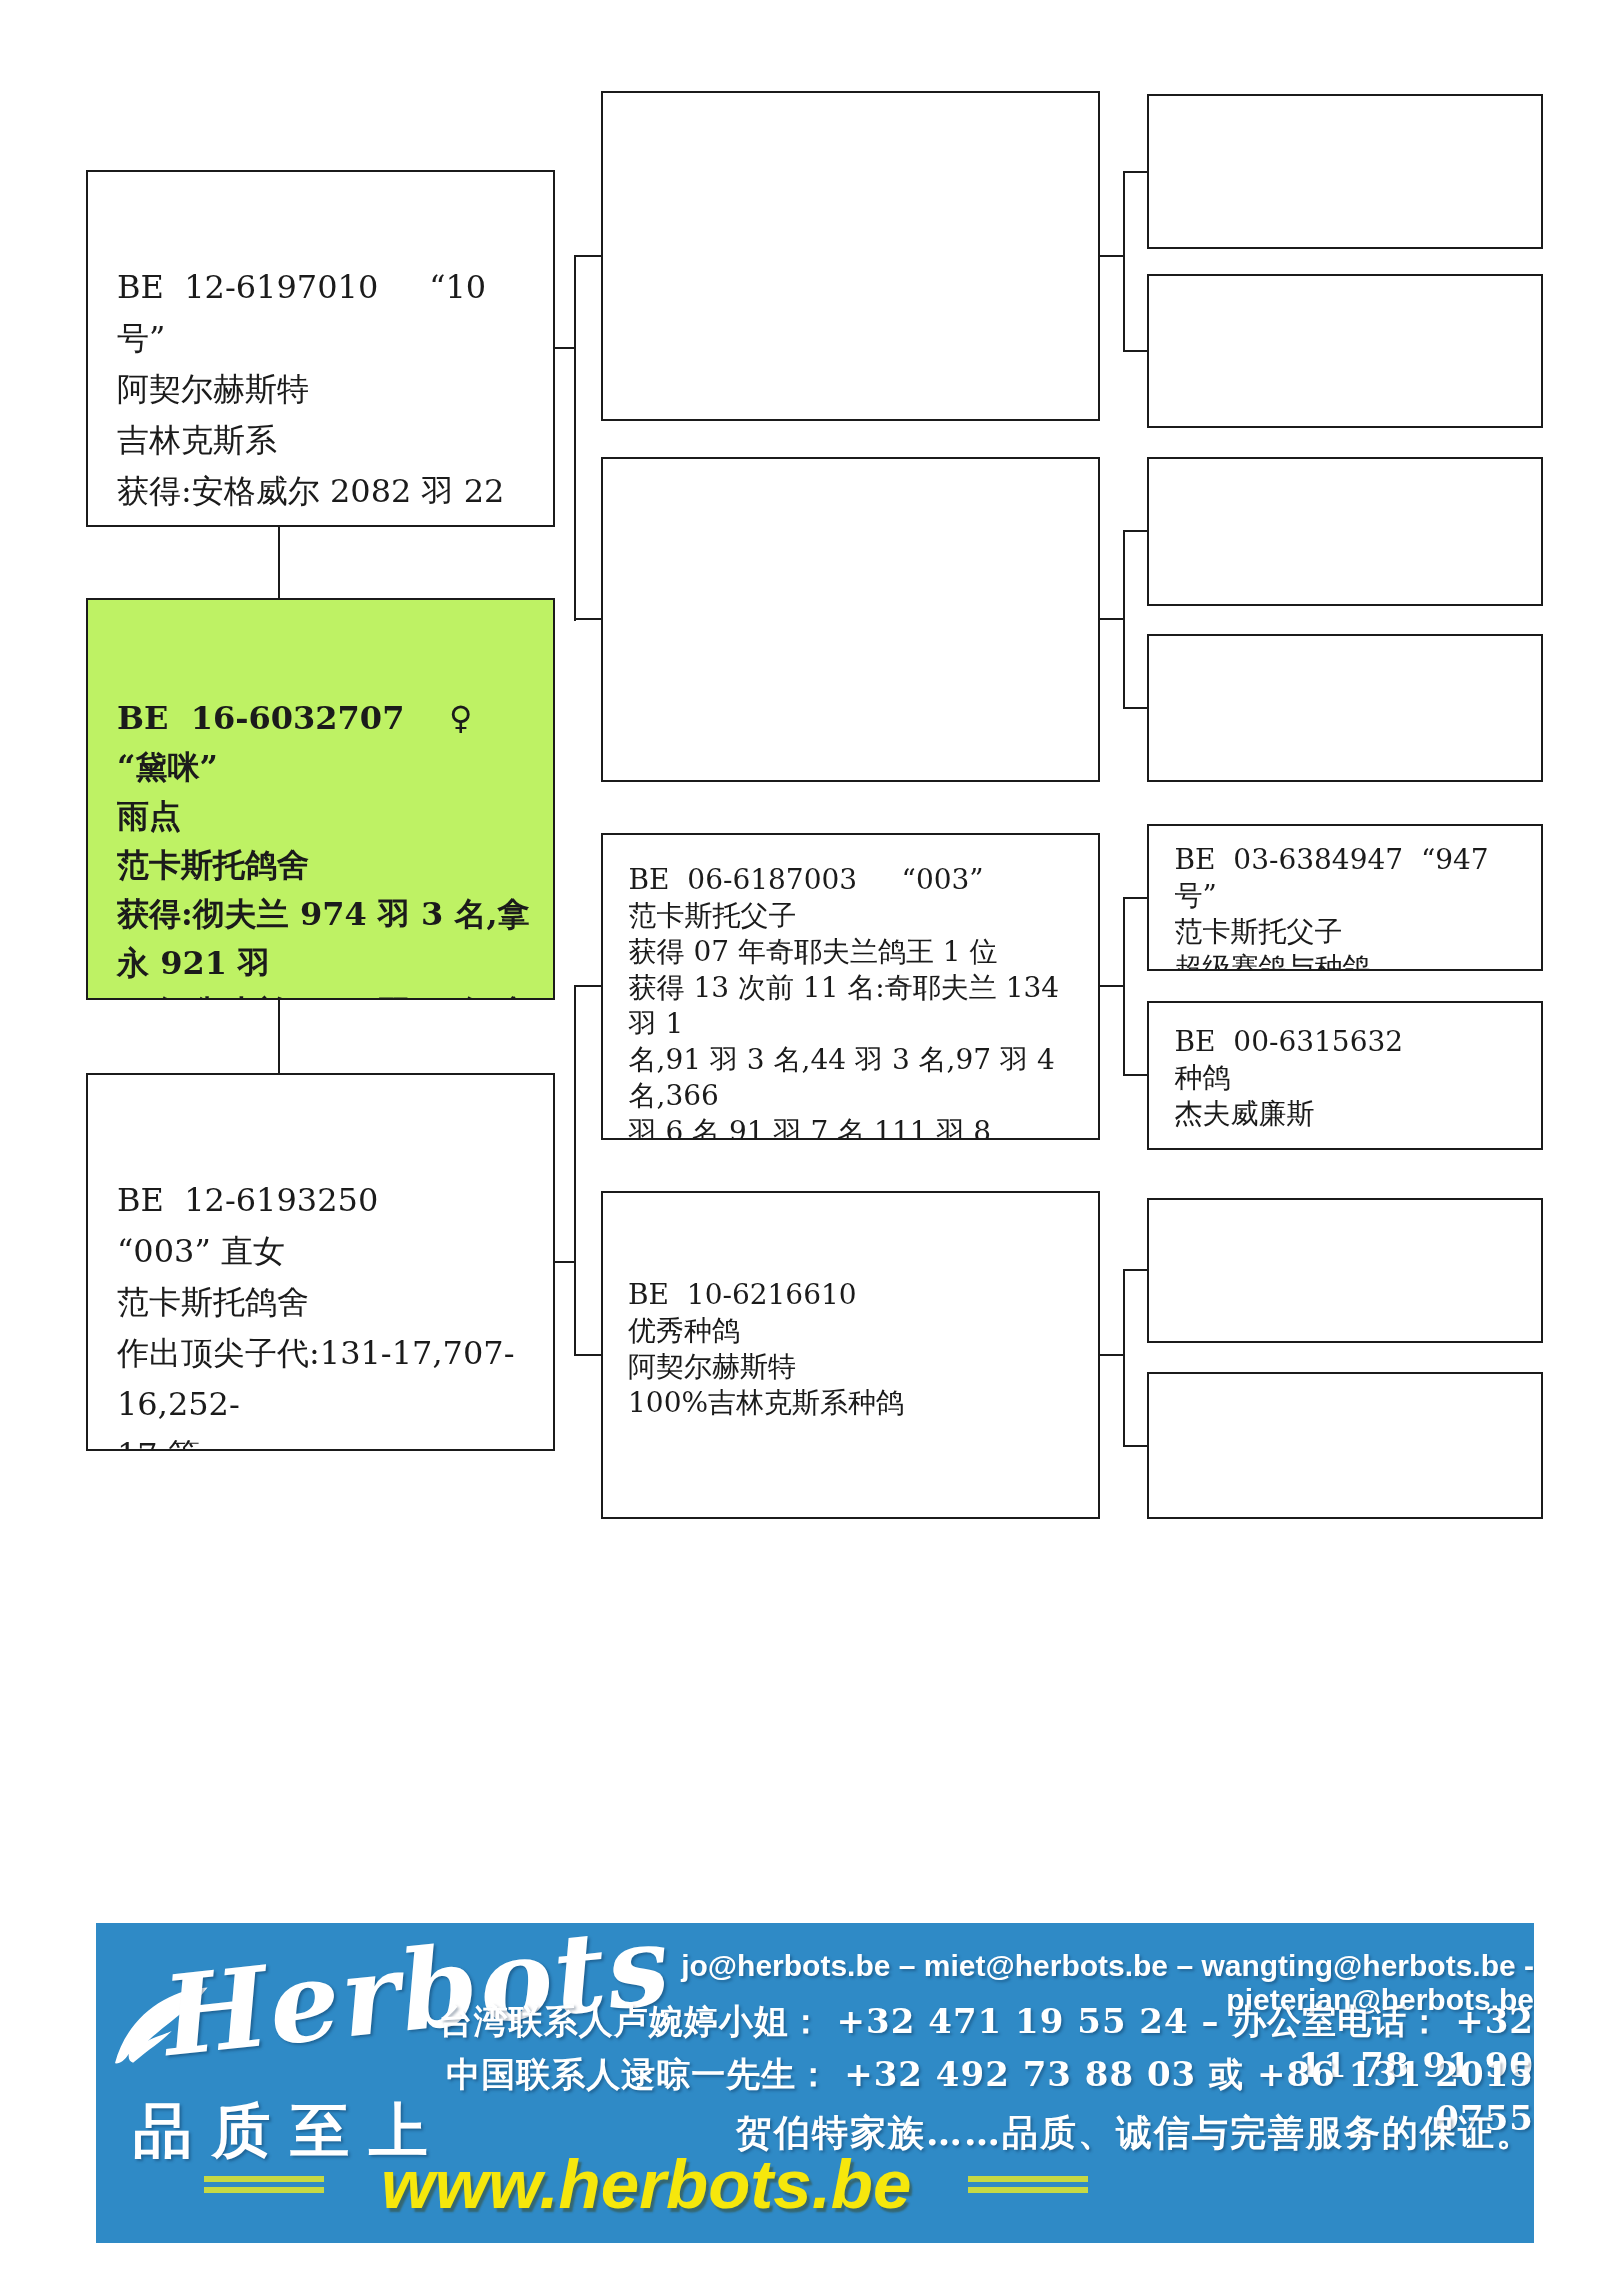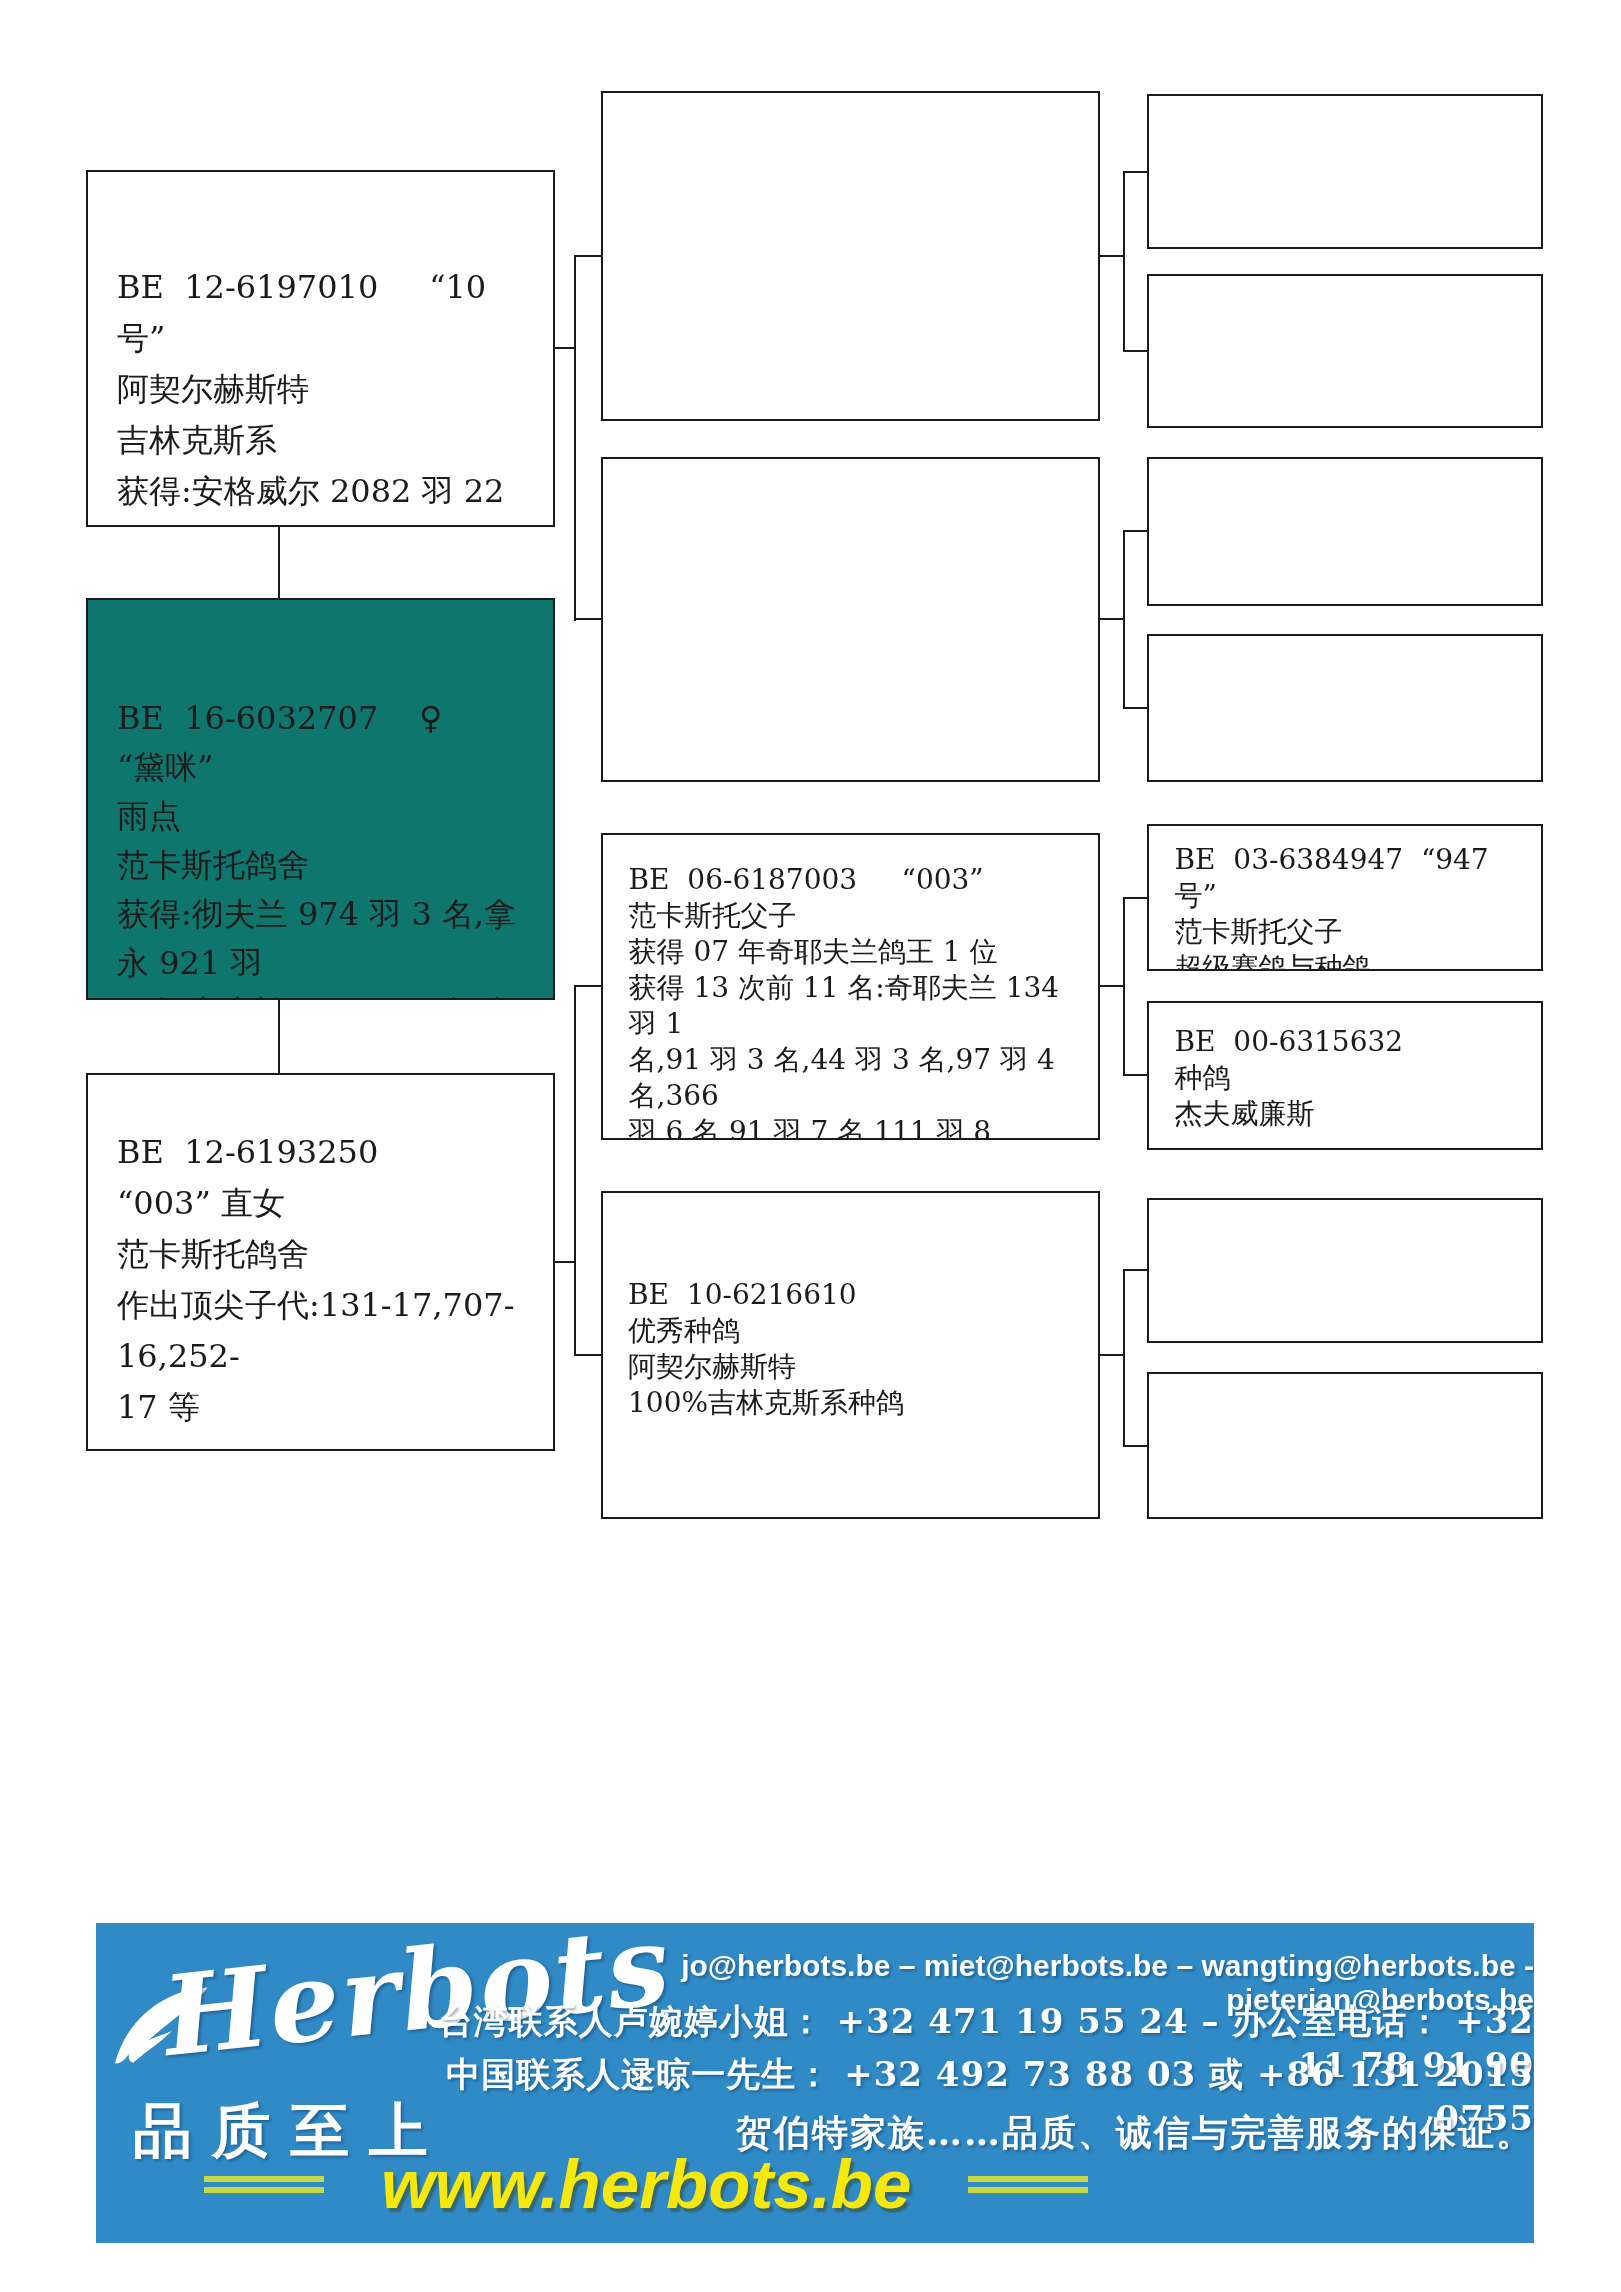--- a/index.html
+++ b/index.html
@@ -4,21 +4,21 @@
 <style>
   html,body{margin:0;padding:0;background:#ffffff;}
   .page{position:relative;width:1621px;height:2293px;background:#ffffff;overflow:hidden;
         font-family:"DejaVu Serif","Liberation Serif",serif;color:#1b1b1b;}
 
   
   .box{position:absolute;border:2px solid #1b1b1b;background:#ffffff;box-sizing:border-box;overflow:hidden;}
   .box .line{white-space:pre-wrap;}
   .gl{font-size:32px;line-height:51px;padding-left:29px;padding-right:21.6px;}
   .gr{font-size:28px;line-height:36px;padding-left:25.5px;padding-right:17.6px;}
-  .subject{background:#0f766e;font-weight:normal;line-height:49px;}
+  .subject{background:#bef264;font-weight:bold;line-height:49px;}
 
   
   .cl{position:absolute;background:#1b1b1b;}
 
   
   .banner{position:absolute;left:96px;top:1923px;width:1438px;height:320px;background:#2f8ac6;overflow:hidden;}
   .banner .white{color:#ffffff;text-shadow:2px 2px 2.9px rgba(0,30,60,.35);}
   .logo-feather{position:absolute;left:5.9px;top:71px;width:118px;height:69px;transform:rotate(-14deg);}
   .logo-text{position:absolute;left:67px;top:5.9px;width:451px;font-size:110px;font-style:italic;font-weight:bold;
              transform:rotate(-6deg);letter-spacing:2px;}
@@ -45,21 +45,21 @@
     </div>
 
   <div class="box gl subject" style="left:86px;top:598px;width:469px;height:402px;padding-top:94px;">
       <div class="line">BE  16-6032707    ♀     “黛咪”</div>
       <div class="line">雨点</div>
       <div class="line">范卡斯托鸽舍</div>
       <div class="line">获得:彻夫兰 974 羽 3 名,拿永 921 羽</div>
       <div class="line">8 名,彻夫兰 682 羽 7 名,拿永 670 羽</div>
     </div>
 
-  <div class="box gl" style="left:86px;top:1073px;width:469px;height:378px;padding-top:52px;">
+  <div class="box gl" style="left:86px;top:1073px;width:469px;height:378px;padding-top:100px;">
       <div class="line">BE  12-6193250</div>
       <div class="line">“003” 直女</div>
       <div class="line">范卡斯托鸽舍</div>
       <div class="line">作出顶尖子代:131-17,707-16,252-</div>
       <div class="line">17 等</div>
     </div>
 
   <div class="box gr" style="left:601px;top:91px;width:499px;height:330px;padding-top:29px;"></div>
   <div class="box gr" style="left:601px;top:457px;width:499px;height:325px;padding-top:29px;"></div>
   <div class="box gr" style="left:601px;top:833px;width:499px;height:307px;padding-top:27.4px;">

